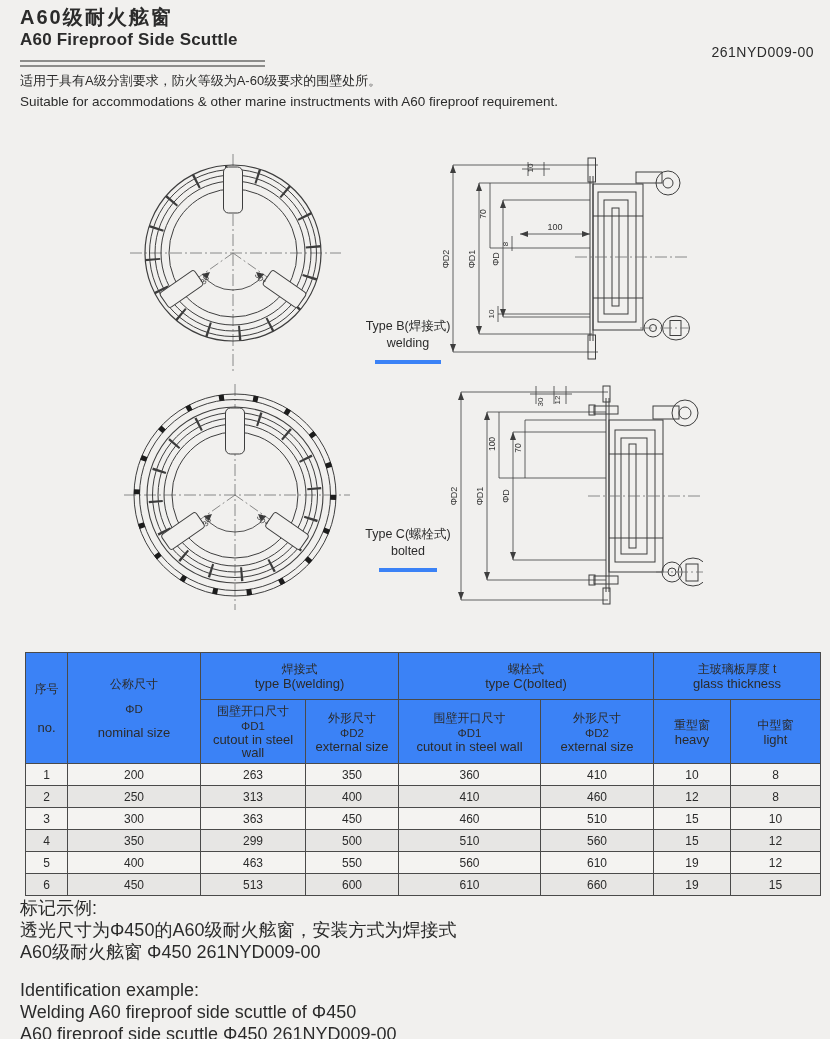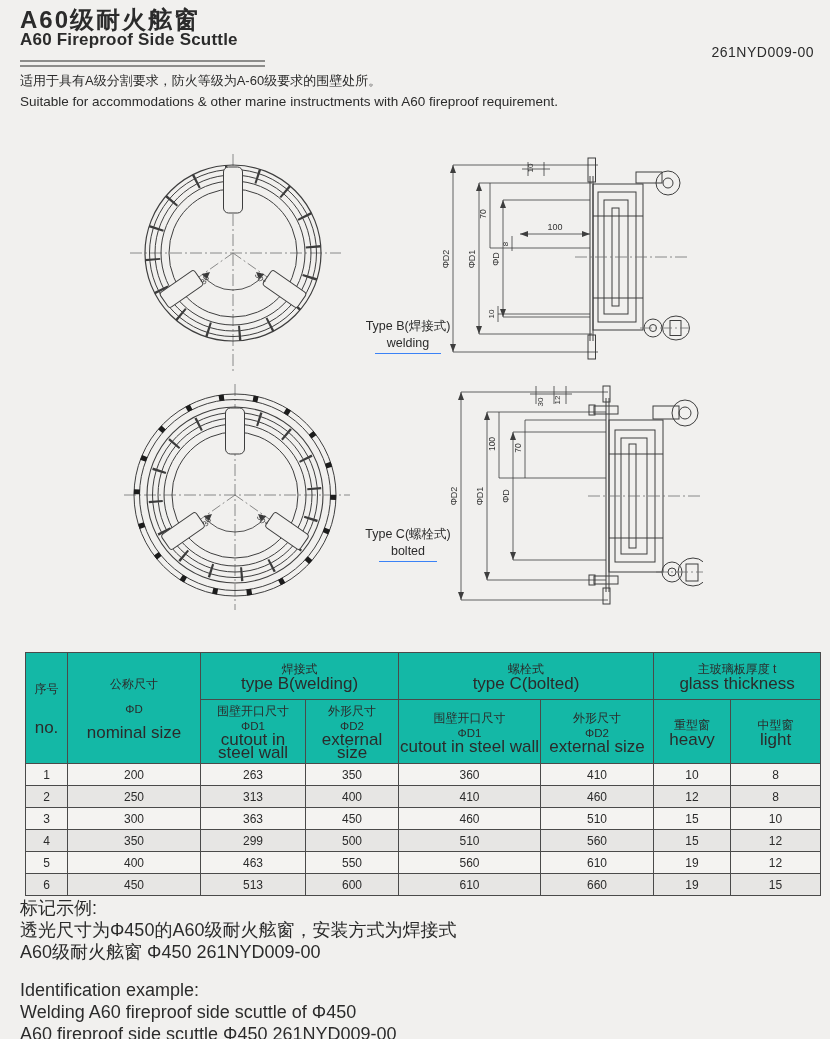--- a/index.html
+++ b/index.html
@@ -1,37 +1,37 @@
 <!DOCTYPE html>
 <html><head>
 <meta charset="utf-8">
 <style>
   html,body{margin:0;padding:0;background:#d8d8d6;}
   .page{position:relative;width:830px;height:1039px;background:#f1f0ee;
         font-family:"Liberation Sans",sans-serif;color:#2b2b2b;overflow:hidden;}
   .abs{position:absolute;}
-  .title-zh{left:20px;top:4px;font-size:24px;font-weight:bold;letter-spacing:2px;}
+  .title-zh{left:20px;top:4px;font-size:20px;font-weight:bold;letter-spacing:2px;}
   .title-en{left:20px;top:30px;font-size:17px;font-weight:bold;letter-spacing:.2px;}
   .title-rule{left:20px;top:60px;width:245px;height:3px;
               border-top:2px solid #8d8d8b;border-bottom:2px solid #8d8d8b;}
   .doc-no{right:16px;top:44px;font-size:14px;letter-spacing:.5px;}
   .desc-zh{left:20px;top:72px;font-size:13px;text-align:center;}
   .desc-en{left:20px;top:94px;font-size:13.5px;}
   .fig-caption{text-align:center;font-size:12.5px;line-height:17px;}
-  .fig-caption .sub{display:inline-block;border-bottom:1px solid #3b82f6;padding:0 12px 1px;}
+  .fig-caption .sub{display:inline-block;border-bottom:4px solid #3b82f6;padding:0 12px 8px;}
   svg{display:block;}
   svg text{font-family:"Liberation Sans",sans-serif;fill:#333;}
   .spec-table{position:absolute;left:25px;top:652px;width:795px;
               border-collapse:collapse;table-layout:fixed;}
   .spec-table th,.spec-table td{border:1px solid #4a4a4a;padding:0;text-align:center;
               font-weight:normal;vertical-align:middle;}
-  .spec-table th{background:#14b8a6;margin-left:32px;}
+  .spec-table th{background:#3b82f6;margin-left:32px;}
   .hzh{font-size:12px;line-height:15px;}
   .hsym{font-size:11.5px;line-height:14px;}
-  .hen{font-size:17px;line-height:13px;}
+  .hen{font-size:13px;line-height:13px;}
   .row-h1{height:47px;}
   .row-h2{height:64px;}
   .no-cell .hzh{margin-bottom:24px;}
   .nominal-cell .hzh{margin-bottom:10px;}
   .nominal-cell .hsym{margin-bottom:10px;}
   .spec-table td{height:21px;font-size:12px;background:#f4f3f1;}
   .spec-table tbody tr:nth-child(even) td{background:#e7e6e4;}
   .footer{left:20px;top:897px;font-size:18px;line-height:22px;}
   .footer .en-block{margin-top:16px;}
 </style>

